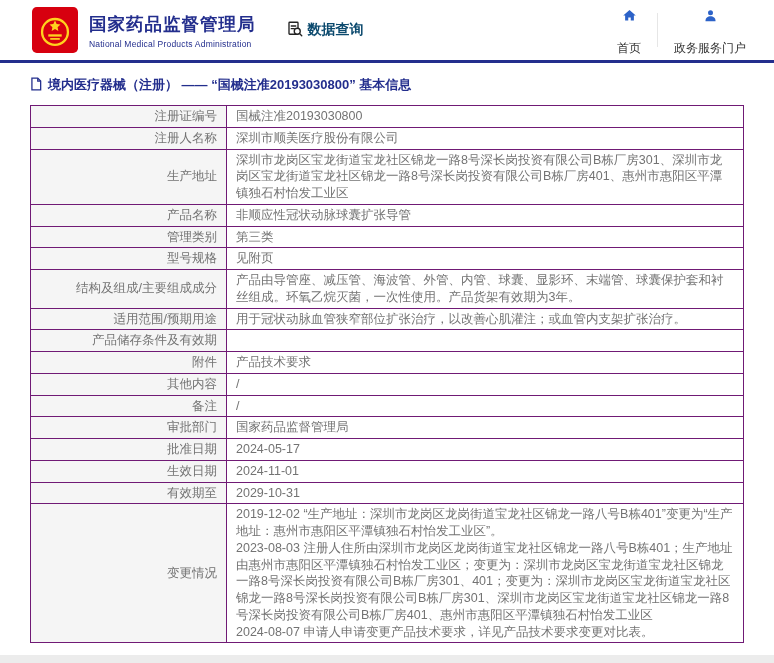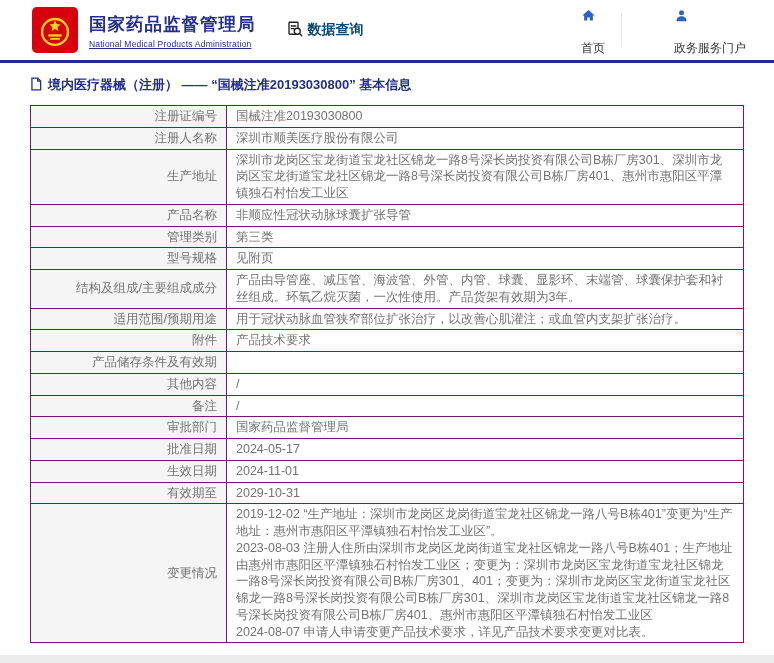--- a/index.html
+++ b/index.html
@@ -12,32 +12,31 @@
   }
   
   .site-header {
     display: flex; align-items: center;
     height: 60px; padding: 0 28px 0 32px;
     background: #fff;
   }
   .logo { width: 46px; height: 46px; flex: 0 0 auto; }
   .agency { margin-left: 11px; }
   .agency-zh { color: #232e8d; font-size: 17.5px; font-weight: bold; letter-spacing: 1px; }
-  .agency-en { color: #232e8d; font-size: 8.5px; margin-top: 3px; letter-spacing: 0.2px; text-decoration: underline; }
+  .agency-en { color: #232e8d; font-size: 8.5px; margin-top: 3px; letter-spacing: 0.2px; }
   .data-query {
     margin-left: 30px; display: flex; align-items: center; gap: 4px;
     font-size: 14px; font-weight: bold; color: #0c4a6e; cursor: pointer;
     text-decoration: none;
   }
   .header-right { margin-left: auto; display: flex; align-items: center; gap: 16px; }
   .nav-item {
-    display: flex; flex-direction: column; gap: 14px;
+    display: flex; flex-direction: column; align-items: center; gap: 14px;
     font-size: 12px; color: #333; cursor: pointer; text-decoration: none;
     padding-top: 4px;
-    margin-left: 36px;
   }
   .nav-divider { width: 1px; height: 34px; background: #e6e6e6; }
   .blue-line { height: 3px; background: #232e8d; }
   
   .main { padding: 13px 30px 0 30px; }
   .breadcrumb {
     display: flex; align-items: center; gap: 6px;
     color: #232e8d; font-size: 13px; font-weight: bold;
     margin-bottom: 11px;
   }
@@ -160,26 +159,26 @@
         </tr>
         <tr>
           <th>结构及组成/主要组成成分</th>
           <td>产品由导管座、减压管、海波管、外管、内管、球囊、显影环、末端管、球囊保护套和衬丝组成。环氧乙烷灭菌，一次性使用。产品货架有效期为3年。</td>
         </tr>
         <tr>
           <th>适用范围/预期用途</th>
           <td>用于冠状动脉血管狭窄部位扩张治疗，以改善心肌灌注；或血管内支架扩张治疗。</td>
         </tr>
         <tr>
+          <th>产品储存条件及有效期</th>
+          <td></td>
+        </tr>
+        <tr>
           <th>附件</th>
           <td>产品技术要求</td>
-        </tr>
-        <tr>
-          <th>产品储存条件及有效期</th>
-          <td></td>
         </tr>
         <tr>
           <th>其他内容</th>
           <td>/</td>
         </tr>
         <tr>
           <th>备注</th>
           <td>/</td>
         </tr>
         <tr>

